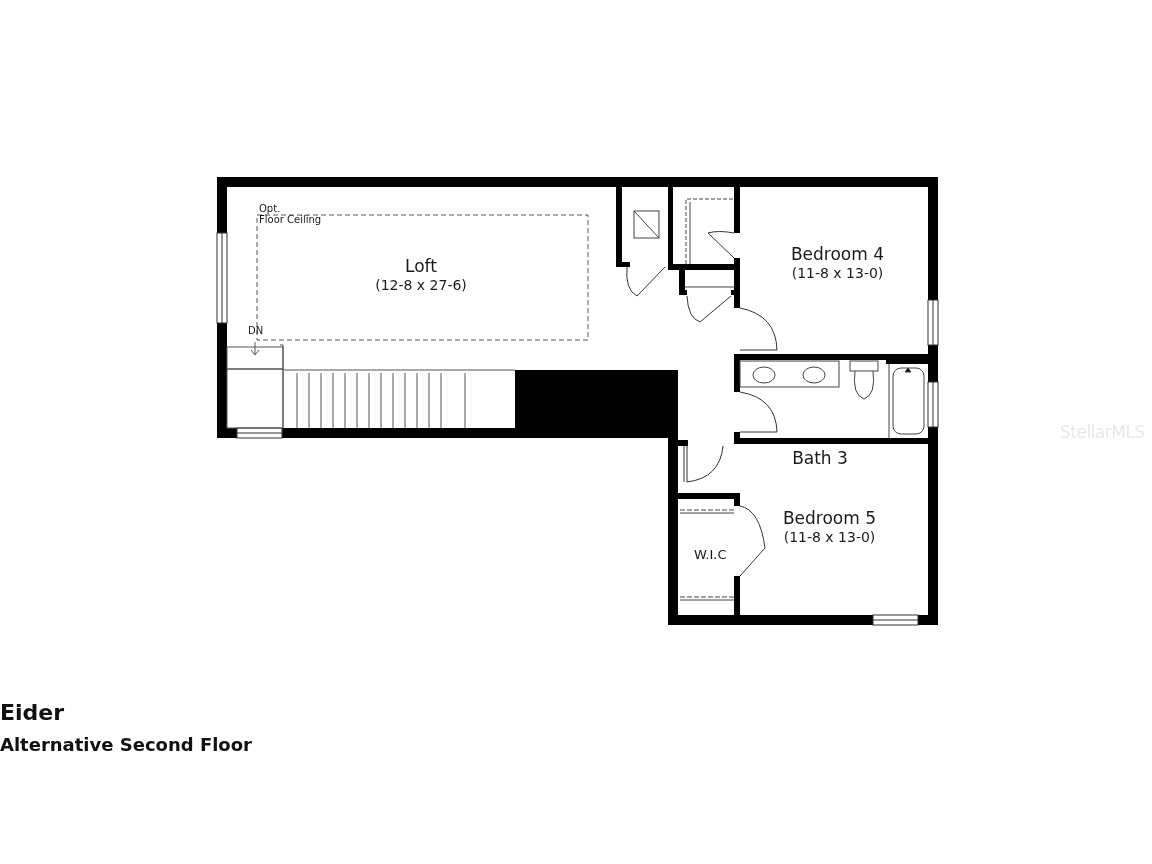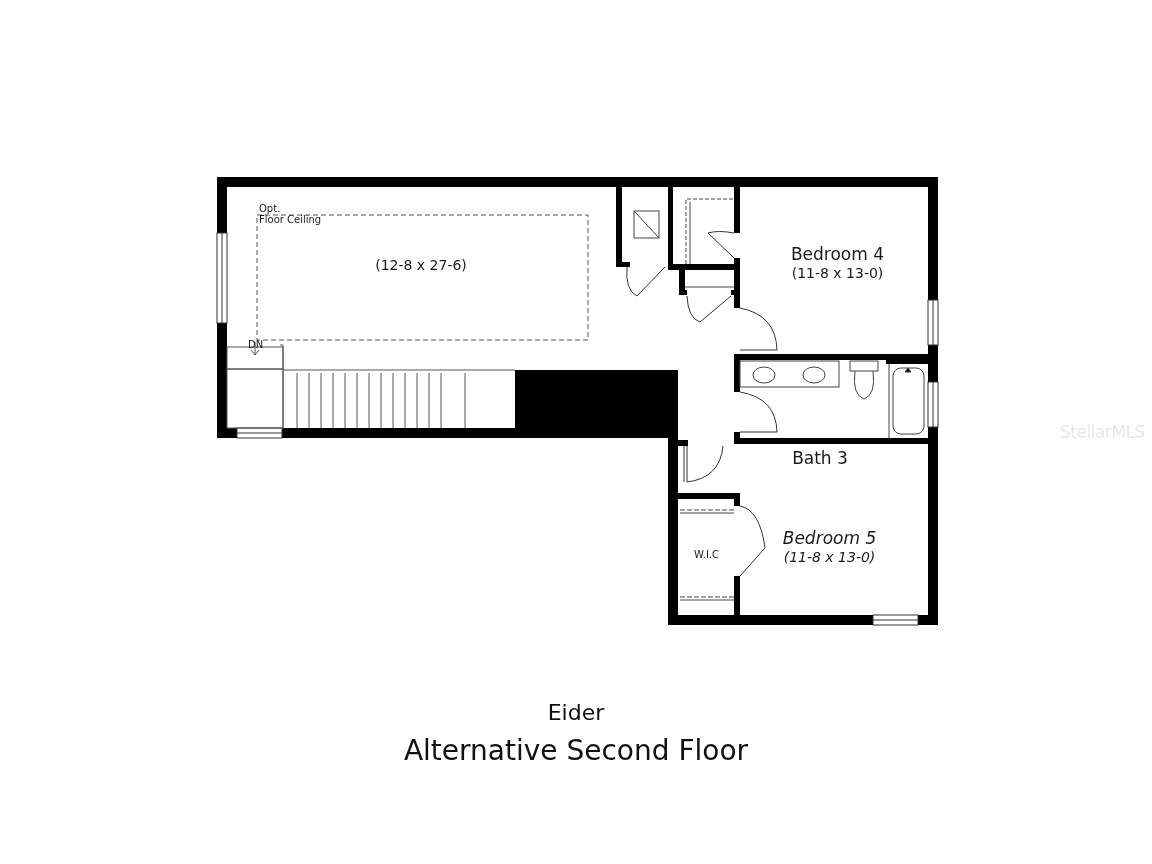--- a/index.html
+++ b/index.html
@@ -2,21 +2,21 @@
 <html><head>
 <meta charset="utf-8">
 <style>
   html, body { margin: 0; padding: 0; background: #ffffff; }
   body { width: 1152px; height: 864px; position: relative; overflow: hidden; font-family: "DejaVu Sans", sans-serif; }
   #plan { position: absolute; left: 0; top: 0; width: 1152px; height: 864px; }
   .room-label { position: absolute; text-align: center; color: #1a1a1a; font-family: "DejaVu Sans", sans-serif; }
   .room-name { font-size: 17px; line-height: 20px; }
   .room-dim { font-size: 14px; line-height: 18px; }
   .small-label { position: absolute; font-size: 10px; color: #1a1a1a; line-height: 10px; font-family: "DejaVu Sans", sans-serif; }
-  .caption { position: absolute; left: 0; width: 1152px; text-align: center; font-weight: normal; color: #111; font-family: "DejaVu Sans", sans-serif; }
+  .caption { position: absolute; left: 0; width: 1152px; font-weight: bold; color: #111; font-family: "DejaVu Sans", sans-serif; }
   .watermark { position: absolute; left: 1060px; top: 422px; font-size: 17px; color: #e8e8e8; letter-spacing: -0.5px; font-family: "DejaVu Sans", sans-serif; }
 </style>
 </head>
 <body>
 
 <svg id="plan" viewBox="0 0 1152 864" xmlns="http://www.w3.org/2000/svg">
 
   <g fill="#000">
 
     <rect x="217" y="177" width="721" height="10"></rect>
@@ -149,38 +149,39 @@
     <line x1="687" y1="446" x2="687" y2="482"></line>
     <path d="M723 446 Q720 478 687 482"></path>
 
     <line x1="740" y1="576" x2="765" y2="548"></line>
     <path d="M740 506 Q760 510 765 548"></path>
   </g>
 </svg>
 
 <div class="small-label" style="left:259px; top:204px;">Opt.</div>
 <div class="small-label" style="left:259px; top:215px;">Floor Ceiling</div>
-<div class="small-label" style="left:248px; top:340px;">DN</div>
+<div class="small-label" style="left:248px; top:326px;">DN</div>
 
 <div class="room-label" style="left:321px; top:256px; width:200px;">
+  <div class="room-name">Loft</div>
   <div class="room-dim">(12-8 x 27-6)</div>
 </div>
 
 <div class="room-label" style="left:750px; top:244px; width:175px;">
   <div class="room-name">Bedroom 4</div>
   <div class="room-dim">(11-8 x 13-0)</div>
 </div>
 
 <div class="room-label" style="left:770px; top:400px; width:100px;margin-top:48px;">
   <div class="room-name">Bath 3</div>
 </div>
 
-<div class="room-label" style="left:742px; top:528px; width:175px;font-style:italic;">
+<div class="room-label" style="left:742px; top:508px; width:175px;">
   <div class="room-name">Bedroom 5</div>
   <div class="room-dim">(11-8 x 13-0)</div>
 </div>
 
-<div class="small-label" style="left:694px; top:550px; font-size:10px;">W.I.C</div>
+<div class="small-label" style="left:694px; top:550px; font-size:13px;">W.I.C</div>
 
 <div class="watermark">StellarMLS</div>
 
 <div class="caption" style="top:700px; font-size:22px;">Eider</div>
-<div class="caption" style="top:734px; font-size:28px;">Alternative Second Floor</div>
+<div class="caption" style="top:734px; font-size:18px;">Alternative Second Floor</div>
 
 </body></html>

